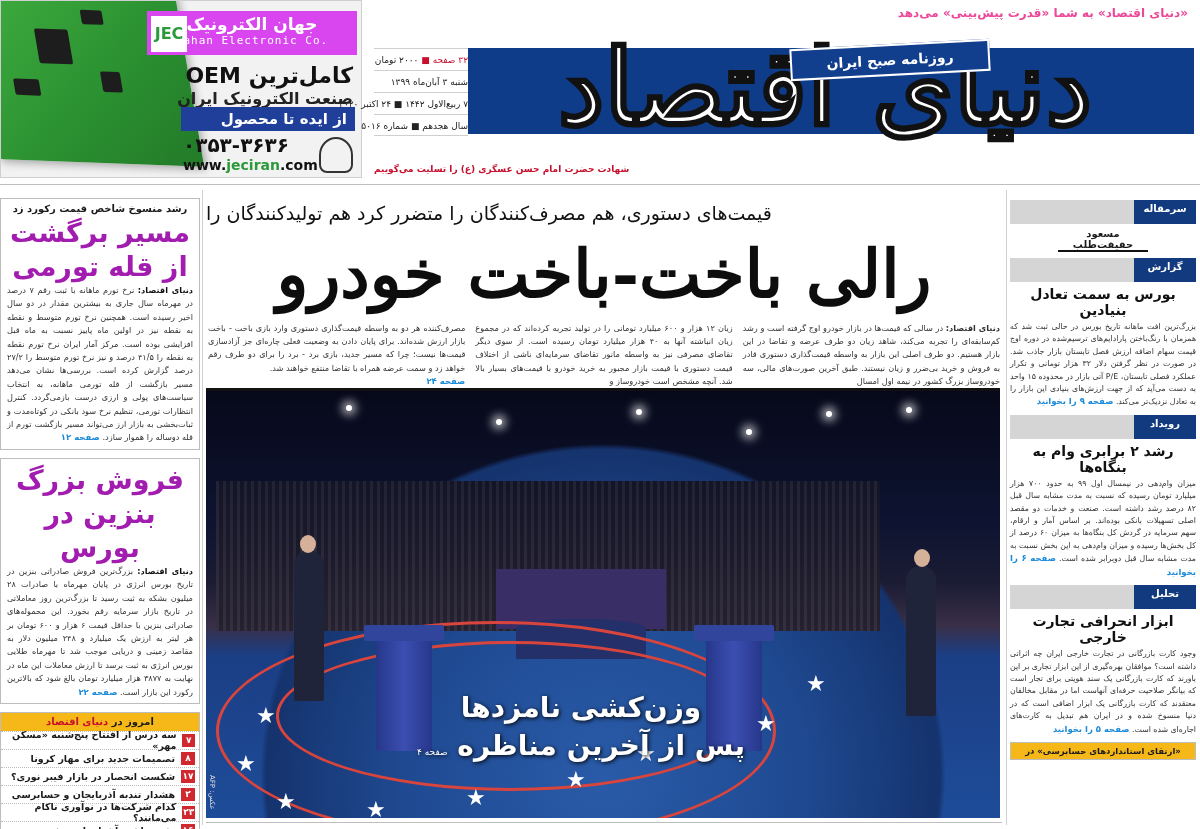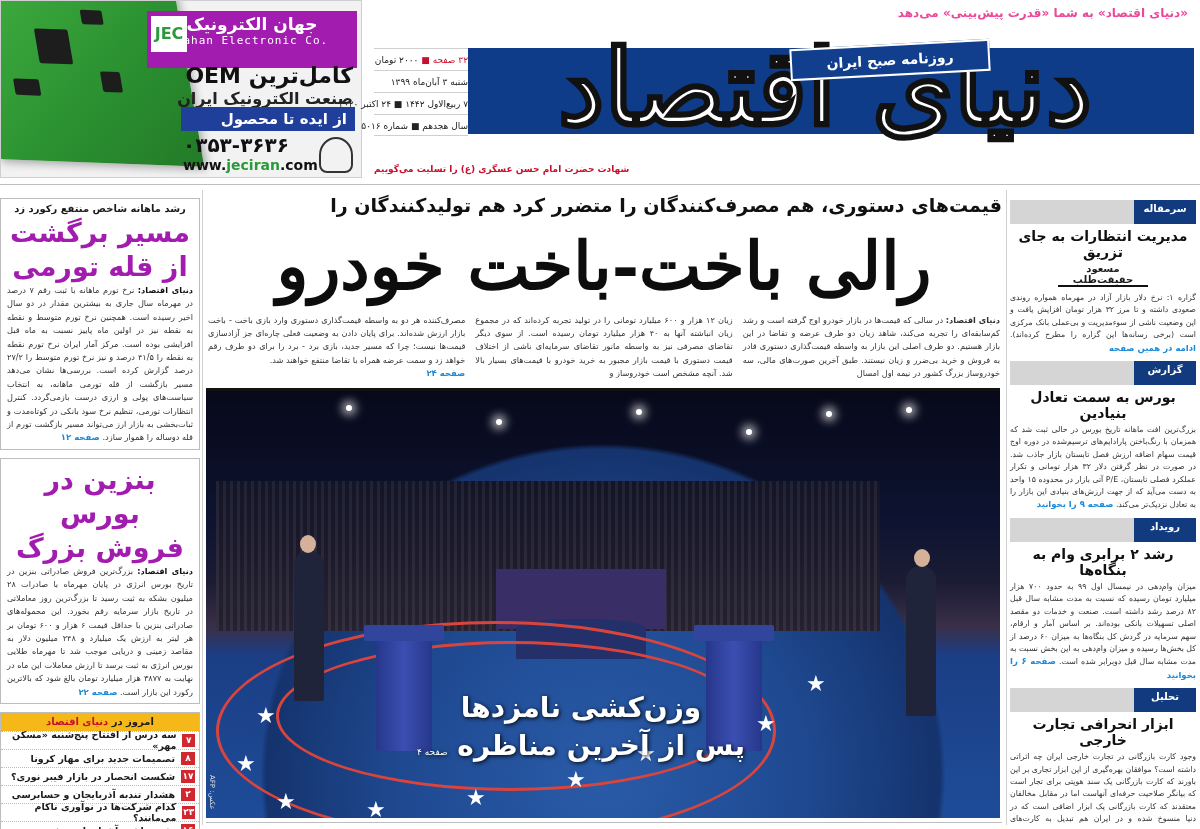--- a/index.html
+++ b/index.html
@@ -3,21 +3,21 @@
 <meta charset="utf-8">
 <style>
   * { box-sizing: border-box; margin: 0; padding: 0; }
   html, body { width: 1200px; height: 829px; overflow: hidden; background: #ffffff; }
   body { font-family: "DejaVu Sans", sans-serif; color: #1a1a1a; position: relative; direction: rtl; }
 
   
   .ad { position: absolute; left: 0; top: 0; width: 362px; height: 178px; background: #f2f2f2; border: 1px solid #cfcfcf; direction: ltr; overflow: hidden; }
   .ad .pcb { position: absolute; left: -20px; top: -10px; width: 210px; height: 170px; background: linear-gradient(135deg,#3fae3f 0%,#2a8f30 60%,#237a28 100%); transform: skewY(12deg) rotate(-10deg); border-radius: 6px; box-shadow: 3px 3px 8px rgba(0,0,0,.3); }
   .ad .chip { position: absolute; background: #1d1d1d; border-radius: 2px; }
-  .ad .brand { position: absolute; left: 146px; top: 10px; width: 210px; height: 57px; background: #a21caf; color: #fff; direction: rtl; text-align: center; }
+  .ad .brand { position: absolute; left: 146px; top: 10px; width: 210px; height: 44px; background: #d946ef; color: #fff; direction: rtl; text-align: center; }
   .ad .brand .fa { font-size: 17px; font-weight: bold; margin-top: 3px; }
   .ad .brand .en { font-size: 11px; font-family: "DejaVu Sans Mono", monospace; letter-spacing: 1px; direction: ltr; }
   .ad .brand .logo { position: absolute; left: 4px; top: 5px; width: 36px; height: 36px; background: #fff; color: #2b9a3a; font-weight: bold; font-size: 16px; line-height: 36px; text-align: center; }
   .ad .oem { position: absolute; right: 8px; top: 62px; font-size: 22px; font-weight: bold; color: #111; direction: rtl; }
   .ad .sub { position: absolute; right: 8px; top: 88px; font-size: 16px; font-weight: bold; color: #222; direction: rtl; }
   .ad .band { position: absolute; left: 180px; right: 6px; top: 106px; height: 24px; background: #1f3f9a; color: #fff; font-size: 15px; font-weight: bold; text-align: right; padding-right: 8px; line-height: 24px; direction: rtl; }
   .ad .phone { position: absolute; left: 182px; top: 132px; font-size: 20px; font-weight: bold; color: #111; direction: ltr; letter-spacing: 1px; }
   .ad .web { position: absolute; left: 182px; top: 156px; font-size: 14px; font-weight: bold; color: #111; direction: ltr; }
   .ad .web b { color: #2b9a3a; }
   .ad .headset { position: absolute; right: 8px; top: 136px; width: 34px; height: 36px; border: 2px solid #333; border-radius: 50% 50% 8px 8px; }
@@ -43,21 +43,21 @@
   .body .src { font-weight: bold; color: #111; }
   .pageref { font-size: 8.5px; font-weight: bold; color: #1b8ad8; }
   .today { margin-top: 8px; border: 1px solid #bdbdbd; }
   .today .hdr { background: #f6b819; font-size: 10px; font-weight: bold; text-align: center; height: 18px; line-height: 18px; }
   .today .hdr .red { color: #c8102e; }
   .today .item { display: flex; align-items: center; height: 18px; border-top: 1px dotted #bbb; padding: 0 4px; font-size: 9.5px; font-weight: bold; background: #fff; }
   .today .num { display: inline-block; width: 14px; height: 13px; background: #d0282e; color: #fff; font-size: 9px; text-align: center; line-height: 13px; margin-left: 6px; }
 
   
   .center { position: absolute; left: 206px; top: 190px; width: 796px; }
-  .uptitle { font-size: 19px; font-weight: bold; text-align: right; height: 30px; line-height: 30px; margin-top: 0; color: #111; }
+  .uptitle { font-size: 19px; font-weight: normal; text-align: left; height: 30px; line-height: 30px; margin-top: 8px; color: #111; }
   .mainhead { font-family: "DejaVu Serif", serif; font-size: 66px; font-weight: bold; text-align: center; height: 92px; line-height: 92px; color: #0d0d0d; letter-spacing: -2px; }
   .lead { display: flex; gap: 10px; padding: 0 2px; margin-top: 2px; }
   .lead .col { flex: 1; font-size: 8.2px; line-height: 13.2px; text-align: justify; color: #333; }
   .photo { position: absolute; left: 0; top: 198px; width: 794px; height: 430px; border-top: 3px solid #111; overflow: hidden;
      background: radial-gradient(ellipse at 50% 90%, #2a5ba8 0%, #1f4a92 35%, #15336d 60%, transparent 61%),
                  linear-gradient(180deg, #07091a 0%, #0d1330 30%, #1b1c34 45%, #3a2f48 55%, #1b3e85 62%, #1e4c98 100%); }
   .photo .lights { position: absolute; left: 0; right: 0; top: 8px; height: 60px; }
   .photo .light { position: absolute; width: 6px; height: 6px; border-radius: 50%; background: #fff; box-shadow: 0 0 10px 4px rgba(255,255,255,.7); }
   .photo .crowd { position: absolute; left: 10px; right: 120px; top: 90px; height: 150px; background: repeating-linear-gradient(90deg, rgba(255,255,255,.05) 0 3px, rgba(0,0,0,.1) 3px 7px), linear-gradient(180deg,#15162a,#2a2535); }
   .photo .desk { position: absolute; left: 310px; top: 228px; width: 130px; height: 40px; background: #23306a; border-radius: 60px 60px 0 0 / 10px 10px 0 0; }
@@ -123,35 +123,35 @@
   <div class="row"><span>سال هجدهم ■ شماره ۵۰۱۶</span></div>
 </div>
 <div class="condolence">شهادت حضرت امام حسن عسگری (ع) را تسلیت می‌گوییم</div>
 
 <div class="top-rule"></div>
 <div class="v-rule-left"></div>
 <div class="v-rule-right"></div>
 
 <div class="leftcol">
   <div class="boxed">
-    <div class="kicker">رشد ماهانه شاخص منتفع رکورد زد</div>
+    <div class="kicker">رشد منسوخ شاخص قیمت رکورد زد</div>
     <div class="bighead">
       <div>مسیر برگشت</div>
       <div>از قله تورمی</div>
     </div>
     <div class="body">
       <span class="src">دنیای اقتصاد:</span><span> نرخ تورم ماهانه با ثبت رقم ۷ درصد در مهرماه سال جاری به بیشترین مقدار در دو سال اخیر رسیده است. همچنین نرخ تورم متوسط و نقطه به نقطه نیز در اولین ماه پاییز نسبت به ماه قبل افزایشی بوده است. مرکز آمار ایران نرخ تورم نقطه به نقطه را ۴۱/۵ درصد و نیز نرخ تورم متوسط را ۲۷/۲ درصد گزارش کرده است. بررسی‌ها نشان می‌دهد مسیر بازگشت از قله تورمی ماهانه، به انتخاب سیاست‌های پولی و ارزی درست بازمی‌گردد. کنترل انتظارات تورمی، تنظیم نرخ سود بانکی در کوتاه‌مدت و ثبات‌بخشی به بازار ارز می‌تواند مسیر بازگشت تورم از قله دوساله را هموار سازد.</span>
       <span class="pageref">صفحه ۱۲</span>
     </div>
   </div>
 
   <div class="boxed" style="margin-top:8px;">
     <div class="bighead">
+      <div>فروش بزرگ</div>
       <div>بنزین در بورس</div>
-      <div>فروش بزرگ</div>
     </div>
     <div class="body">
       <span class="src">دنیای اقتصاد:</span><span> بزرگ‌ترین فروش صادراتی بنزین در تاریخ بورس انرژی در پایان مهرماه با صادرات ۲۸ میلیون بشکه به ثبت رسید تا بزرگ‌ترین روز معاملاتی در تاریخ بازار سرمایه رقم بخورد. این محموله‌های صادراتی بنزین با حداقل قیمت ۶ هزار و ۶۰۰ تومان بر هر لیتر به ارزش یک میلیارد و ۲۴۸ میلیون دلار به مقاصد زمینی و دریایی موجب شد تا مهرماه طلایی بورس انرژی به ثبت برسد تا ارزش معاملات این ماه در نهایت به ۳۸۷۷ هزار میلیارد تومان بالغ شود که بالاترین رکورد این بازار است.</span>
       <span class="pageref">صفحه ۲۲</span>
     </div>
   </div>
 
   <div class="today">
     <div class="hdr"><span>امروز در</span> <span class="red">دنیای اقتصاد</span></div>
     <div class="item">
@@ -228,23 +228,21 @@
   </div>
   <div class="center-rule"></div>
 </div>
 
 <div class="rightcol">
   <div class="rblock">
     <div class="sec">
         <div class="lab">سرمقاله</div>
         <div class="bar"></div>
       </div>
-    <div class="rhead">مدیریت انتظارات به جای تزریق</div>
     <div class="author">مسعود حقیقت‌طلب</div>
-    <div class="rbody"><span>گزاره ۱: نرخ دلار بازار آزاد در مهرماه همواره روندی صعودی داشته و تا مرز ۳۲ هزار تومان افزایش یافت و این وضعیت ناشی از سوءمدیریت و بی‌عملی بانک مرکزی است (برخی رسانه‌ها این گزاره را مطرح کرده‌اند).</span> <span class="pageref">ادامه در همین صفحه</span></div>
   </div>
 
   <div class="rblock">
     <div class="sec">
         <div class="lab">گزارش</div>
         <div class="bar"></div>
       </div>
     <div class="rhead">بورس به سمت تعادل بنیادین</div>
     <div class="rbody"><span>بزرگ‌ترین افت ماهانه تاریخ بورس در حالی ثبت شد که همزمان با رنگ‌باختن پارادایم‌های ترسیم‌شده در دوره اوج قیمت سهام اضافه ارزش فصل تابستان بازار جاذب شد. در صورت در نظر گرفتن دلار ۳۲ هزار تومانی و تکرار عملکرد فصلی تابستان، P/E آتی بازار در محدوده ۱۵ واحد به دست می‌آید که از جهت ارزش‌های بنیادی این بازار را به تعادل نزدیک‌تر می‌کند.</span> <span class="pageref">صفحه ۹ را بخوانید</span></div>
   </div>

